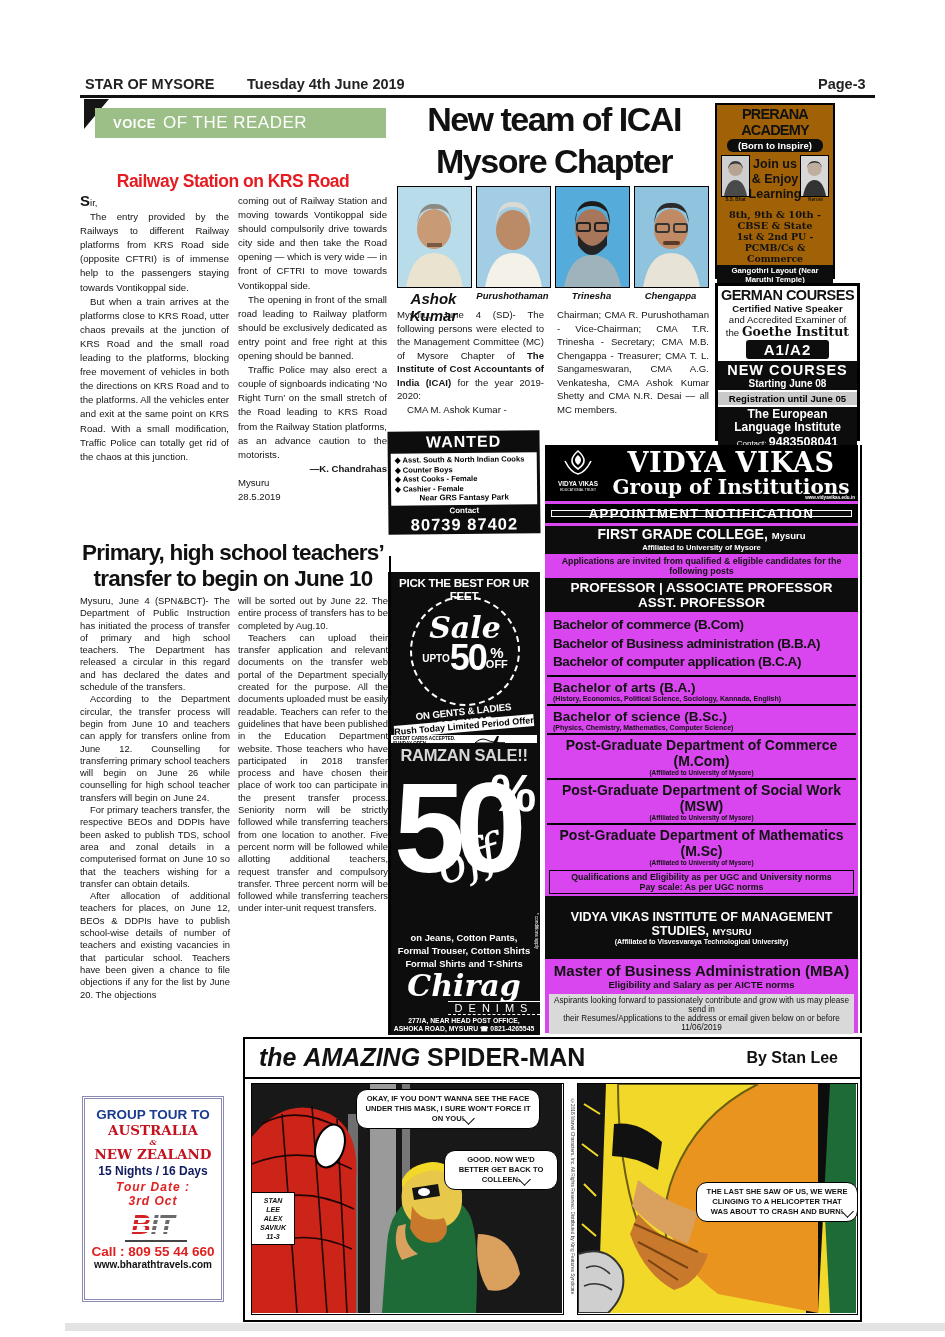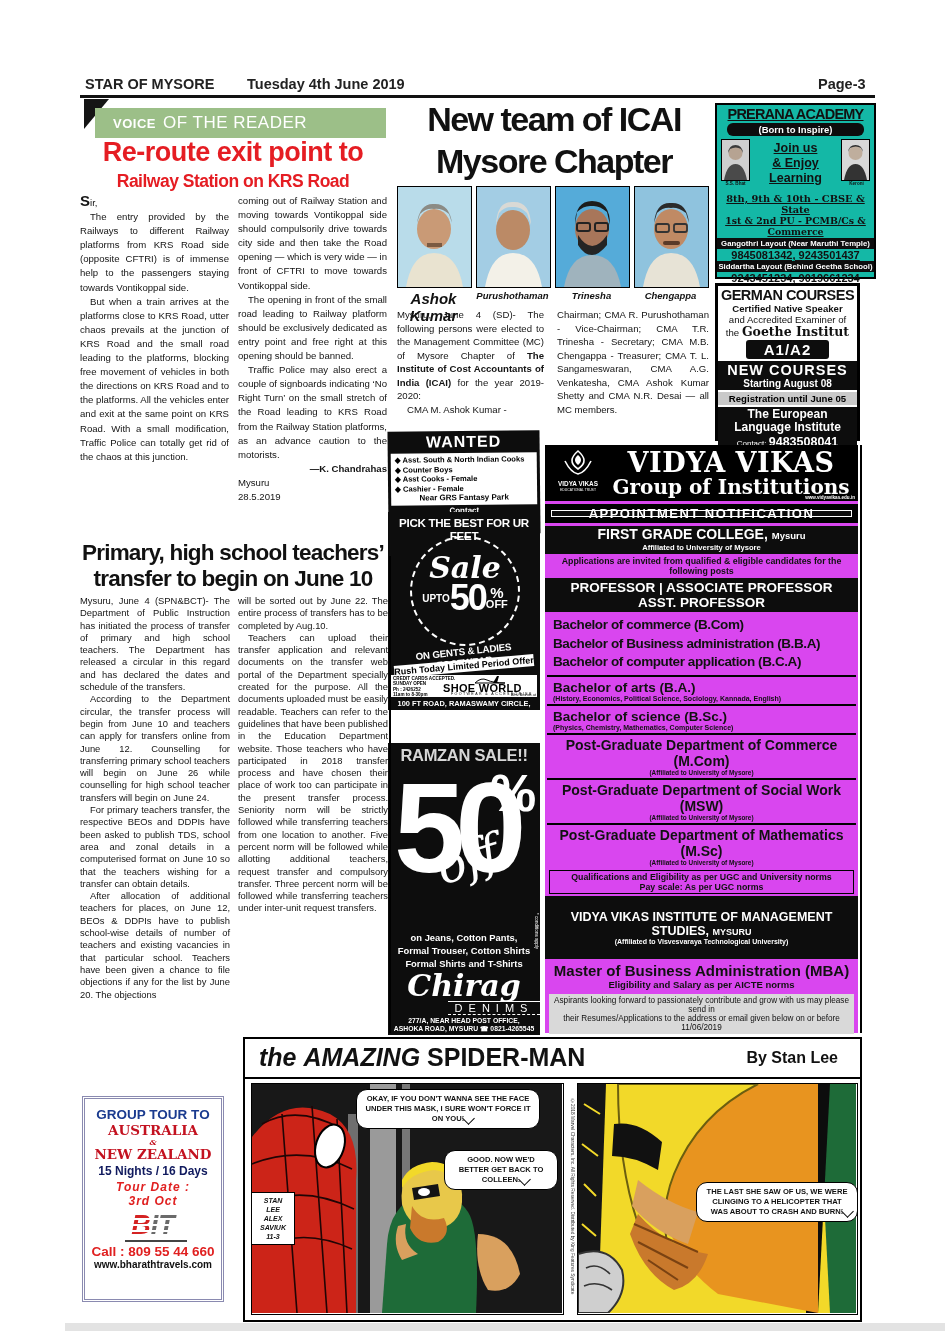--- a/index.html
+++ b/index.html
@@ -38,21 +38,20 @@
   <div class="abs mast" style="left:85px;top:76px;">STAR OF MYSORE</div>
   <div class="abs mast" style="left:247px;top:76px;">Tuesday 4th June 2019</div>
   <div class="abs mast" style="left:818px;top:76px;">Page-3</div>
   <div class="abs" style="left:80px;top:95px;width:795px;height:2.5px;background:#111;"></div>
 
   <div class="abs" style="left:84px;top:99px;width:0;height:0;border-top:30px solid #151515;border-right:25px solid transparent;"></div>
   <div class="abs" style="left:95px;top:108px;width:291px;height:30px;background:#9cbf88;display:flex;align-items:center;padding-left:18px;box-sizing:border-box;">
     <span class="w b" style="font-size:13px;letter-spacing:0.5px;">VOICE</span>
     <span class="w" style="font-size:17px;margin-left:7px;letter-spacing:0.5px;">OF THE READER</span>
   </div>
-  <div class="abs redh" style="left:78px;top:137px;width:310px;font-size:27px;">Re-route exit point to</div>
   <div class="abs redh" style="left:78px;top:171px;width:310px;font-size:17.5px;">Railway Station on KRS Road</div>
 
   <div class="abs art" style="left:80px;top:194px;width:149px;">
     <p class="nf dropcap">Sir,</p>
     <p>The entry provided by the Railways to different Railway platforms from KRS Road side (opposite CFTRI) is of immense help to the passengers staying towards Vontikoppal side.</p>
     <p>But when a train arrives at the platforms close to KRS Road, utter chaos prevails at the junction of KRS Road and the small road leading to the platforms, blocking free movement of vehicles in both the directions on KRS Road and to the platforms. All the vehicles enter and exit at the same point on KRS Road. With a small modification, Traffic Police can totally get rid of the chaos at this junction.</p>
   </div>
   <div class="abs art" style="left:238px;top:194px;width:149px;">
     <p class="nf">coming out of Railway Station and moving towards Vontikoppal side should compulsorily drive towards city side and then take the Road opening — which is very wide — in front of CFTRI to move towards Vontikoppal side.</p>
     <p>The opening in front of the small road leading to Railway platform should be exclusively dedicated as entry point and free right at this opening should be banned.</p>
@@ -123,21 +122,21 @@
       <div><span>◆ </span><span>Asst. South &amp; North Indian Cooks</span></div>
       <div><span>◆ </span><span>Counter Boys</span></div>
       <div><span>◆ </span><span>Asst Cooks - Female</span></div>
       <div><span>◆ </span><span>Cashier - Female</span></div>
       <div class="c" style="font-size:8px;">Near GRS Fantasy Park</div>
     </div>
     <div class="c w b" style="font-size:8px;margin-top:1px;">Contact</div>
     <div class="c w b" style="font-size:16.5px;letter-spacing:1px;">80739 87402</div>
   </div>
 
-  <div class="abs blackad" style="left:388px;top:512px;width:152px;height:198px;">
+  <div class="abs blackad" style="left:388px;top:572px;width:152px;height:198px;">
     <div class="c w b" style="font-size:11.6px;padding-top:4px;letter-spacing:-0.3px;">PICK THE BEST FOR UR FEET</div>
     <div class="abs" style="left:22px;top:24px;width:106px;height:106px;border:2px dashed #fff;border-radius:50%;">
       <div class="c w b" style="font-size:30px;font-style:italic;margin-top:12px;font-family:'DejaVu Serif',serif;">Sale</div>
       <div style="display:flex;justify-content:center;align-items:center;margin-top:-4px;">
         <span class="w b" style="font-size:10px;">UPTO</span>
         <span class="w b" style="font-size:36px;line-height:34px;letter-spacing:-2px;">50</span>
         <span style="display:inline-block;text-align:center;">
           <span class="w b" style="font-size:15px;display:block;line-height:13px;">%</span>
           <span class="w b" style="font-size:11px;display:block;line-height:11px;">OFF</span>
         </span>
@@ -177,21 +176,21 @@
     </div>
     <div class="abs w" style="left:0;top:228px;width:152px;text-align:center;font-family:'DejaVu Serif',serif;font-style:italic;font-weight:bold;font-size:30px;line-height:30px;">Chirag</div>
     <div class="abs w" style="left:0;top:258px;width:152px;text-align:center;font-size:11px;letter-spacing:6px;border-top:1px solid #fff;border-bottom:1px dashed #fff;margin:0 30px;width:92px;left:30px;">DENIMS</div>
     <div class="c w b" style="position:absolute;left:0;top:274px;width:152px;font-size:6.8px;line-height:8.4px;">
       <div>277/A, NEAR HEAD POST OFFICE,</div>
       <div>ASHOKA ROAD, MYSURU ☎ 0821-4265545</div>
     </div>
     <div class="abs w" style="right:1px;top:170px;font-size:4.6px;writing-mode:vertical-rl;">* conditions apply</div>
   </div>
 
-  <div class="abs" style="left:715px;top:103px;width:161px;height:176px;border:2.5px solid #000;box-sizing:border-box;background:#14b8a6;text-decoration:underline;">
+  <div class="abs" style="left:715px;top:103px;width:120px;height:176px;border:2.5px solid #000;box-sizing:border-box;background:#a16207;">
     <div class="c b" style="font-size:14.5px;letter-spacing:-0.8px;margin-top:1px;">PRERANA ACADEMY</div>
     <div class="bar b" style="font-size:9.5px;margin:1px 10px;border-radius:6px;padding:1px 0;">(Born to Inspire)</div>
     <div style="position:relative;height:56px;">
       <svg class="abs" style="left:4px;top:2px;border:1px solid #000;" width="27" height="40" viewBox="0 0 27 40">
           <rect width="27" height="40" fill="#cfcfcf"></rect>
           <circle cx="13.5" cy="13" r="7" fill="#b6a392"></circle>
           <path d="M6 13 Q7 5 13.5 5 Q20 5 21 13 L19 9 Q14 6 8 9 Z" fill="#3a3a3a"></path>
           <path d="M2 40 Q5 24 13.5 24 Q22 24 25 40 Z" fill="#4a4a4a"></path>
         </svg>
       <div class="abs b" style="left:2px;top:44px;width:33px;font-size:4.6px;text-align:center;">S.S. Bhat</div>
@@ -216,21 +215,21 @@
     <div class="c b" style="font-size:11px;">9243451234, 9019661234</div>
   </div>
 
   <div class="abs" style="left:715px;top:283px;width:145px;height:158px;border:3px solid #000;box-sizing:border-box;background:#fff;">
     <div class="c b" style="font-size:14.5px;letter-spacing:-0.5px;margin-top:1px;">GERMAN COURSES</div>
     <div class="c b" style="font-size:9.6px;line-height:11px;">Certified Native Speaker</div>
     <div class="c" style="font-size:9.6px;line-height:11px;">and Accredited Examiner of</div>
     <div class="c" style="font-size:9.6px;line-height:13px;"><span>the </span><span class="b serif" style="font-size:12.5px;">Goethe Institut</span></div>
     <div class="bar b" style="font-size:15px;margin:1px 28px;border-radius:3px;padding:1px 0;letter-spacing:1px;">A1/A2</div>
     <div class="bar b" style="font-size:14.5px;margin-top:2px;letter-spacing:1px;padding-top:1px;">NEW COURSES</div>
-    <div class="bar b" style="font-size:10px;padding-bottom:1px;">Starting August 08</div>
+    <div class="bar b" style="font-size:10px;padding-bottom:1px;">Starting June 08</div>
     <div class="greybar" style="font-size:9.6px;margin:2px 0;padding:1px 0;">Registration until June 05</div>
     <div class="bar" style="padding:1px 0 2px;">
       <div class="b" style="font-size:12px;line-height:13px;">The European</div>
       <div class="b" style="font-size:12px;line-height:13px;">Language Institute</div>
       <div style="font-size:8px;margin-top:1px;"><span>Contact: </span><span class="b" style="font-size:12.5px;">9483508041</span></div>
       <div class="b" style="font-size:6.4px;">theeuropeanlanguageinstitute@gmail.com</div>
     </div>
   </div>
 
   <div class="abs b c" style="left:76px;top:540px;width:314px;font-size:22.5px;letter-spacing:-0.8px;">Primary, high school teachers’</div>

